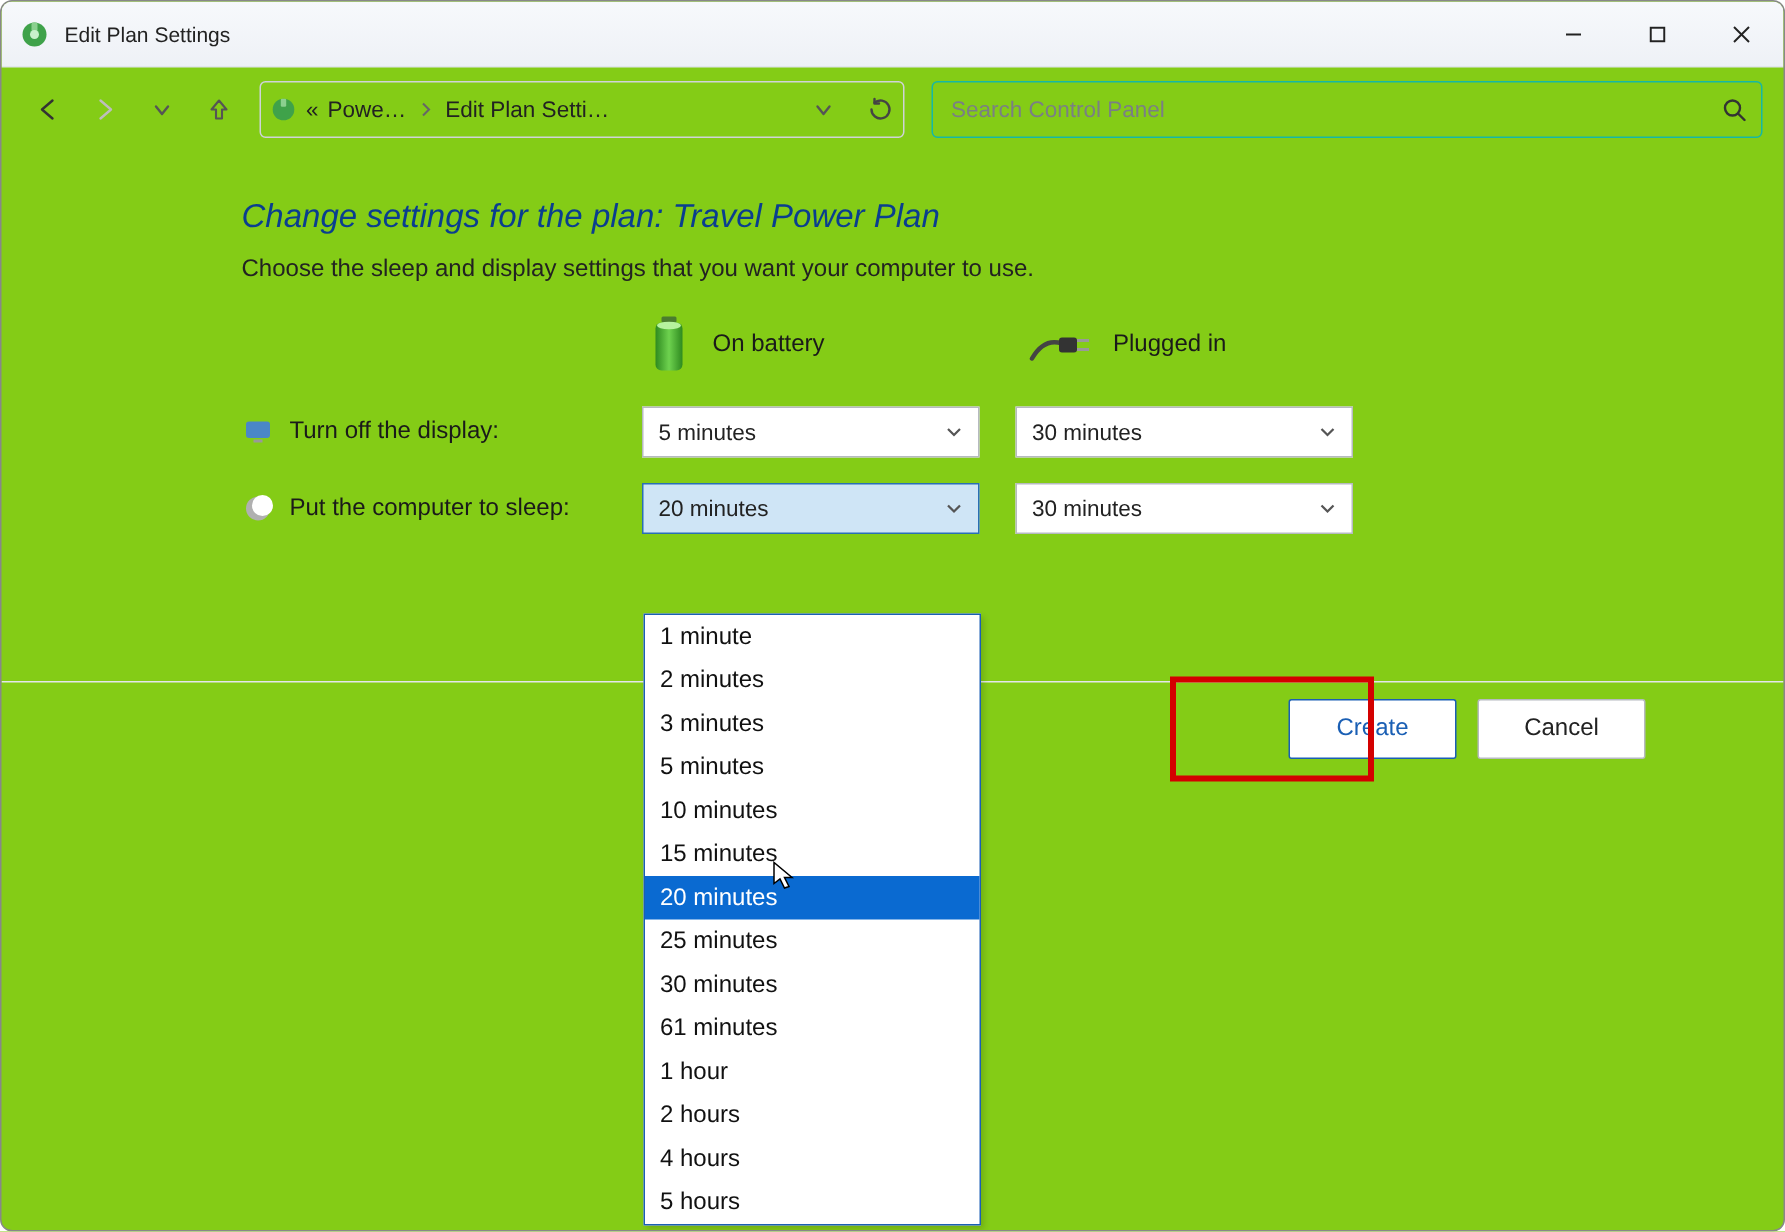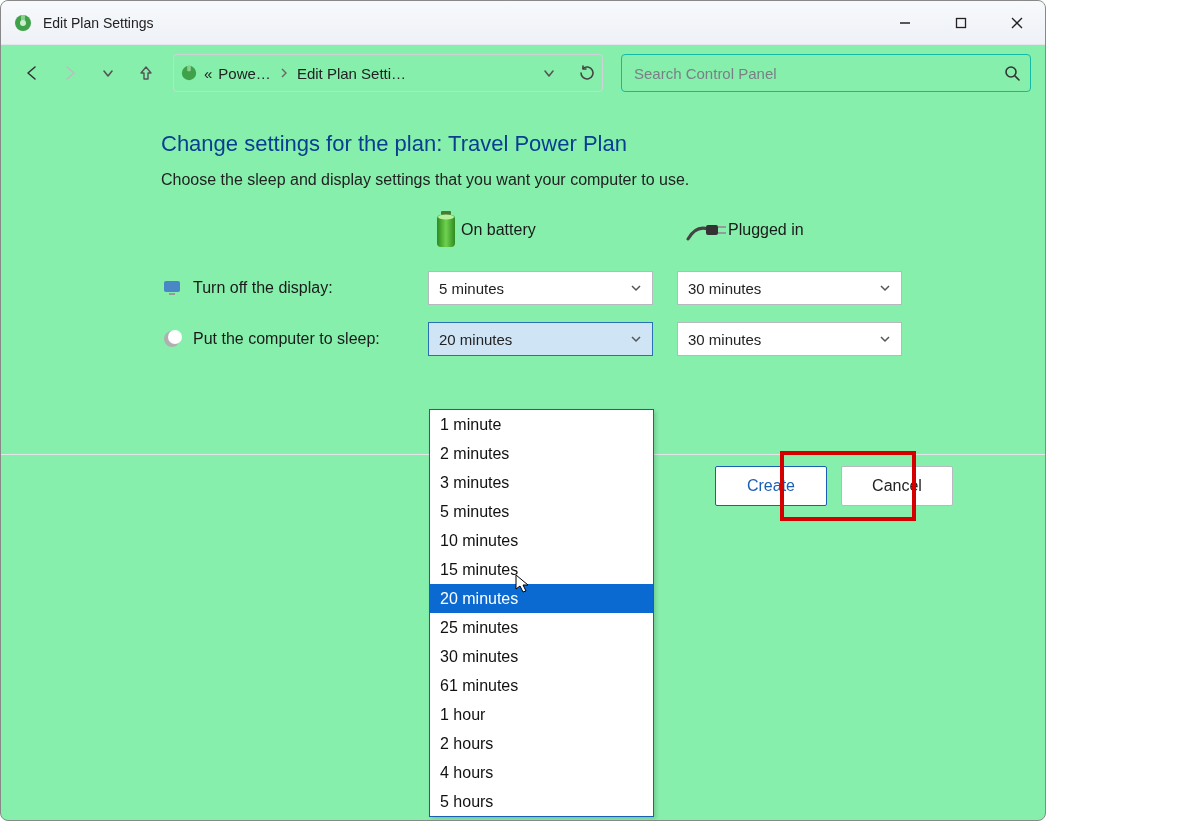--- a/index.html
+++ b/index.html
@@ -4,27 +4,27 @@
 <style>
   * { box-sizing: border-box; }
   body {
     margin: 0;
     font-family: "Segoe UI", Tahoma, sans-serif;
     font-size: 15px;
     background: #fff;
     color: #1a1a1a;
   }
   .window {
-    width: 1046px;
+    width: 1190px;
     height: 821px;
     border: 1px solid #888;
     border-radius: 8px;
     overflow: hidden;
     position: relative;
-    background: #86efac;
+    background: #84cc16;
   }
   .titlebar {
     height: 44px;
     display: flex;
     align-items: center;
     padding: 0 0 0 12px;
     background: linear-gradient(#f7f9fc,#eef1f6);
     border-bottom: 1px solid #e2e6ec;
   }
   .titlebar .app-icon {
@@ -74,32 +74,33 @@
     background:transparent;
   }
   .searchbox input::placeholder{ color:#7a7f85; }
   .content {
     padding: 30px 0 0 160px;
   }
   .page-title {
     font-size: 22px;
     color: #0a3e8f;
     margin-bottom: 14px;
+    font-style: italic;
   }
   .subtitle {
     font-size: 16px; color:#222; margin-bottom: 20px;
   }
   .cols-header {
     display:flex;
     margin-left: 270px;
     gap: 30px;
     margin-bottom: 20px;
     align-items:center;
   }
-  .col-head { display:flex; align-items:center; width:225px; font-size:16px;}
+  .col-head { display:flex; align-items:center; gap:14px; width:225px; font-size:16px;}
   .setting-row {
     display:flex; align-items:center;
     margin-bottom: 17px;
   }
   .setting-row .row-icon { width:22px;height:22px;margin-right:10px; display:flex;align-items:center;justify-content:center;}
   .setting-row .row-label { width:235px; font-size:16px; }
   .combo {
     width: 225px; height:34px;
     border:1px solid #b6bac0;
     display:flex; align-items:center;

